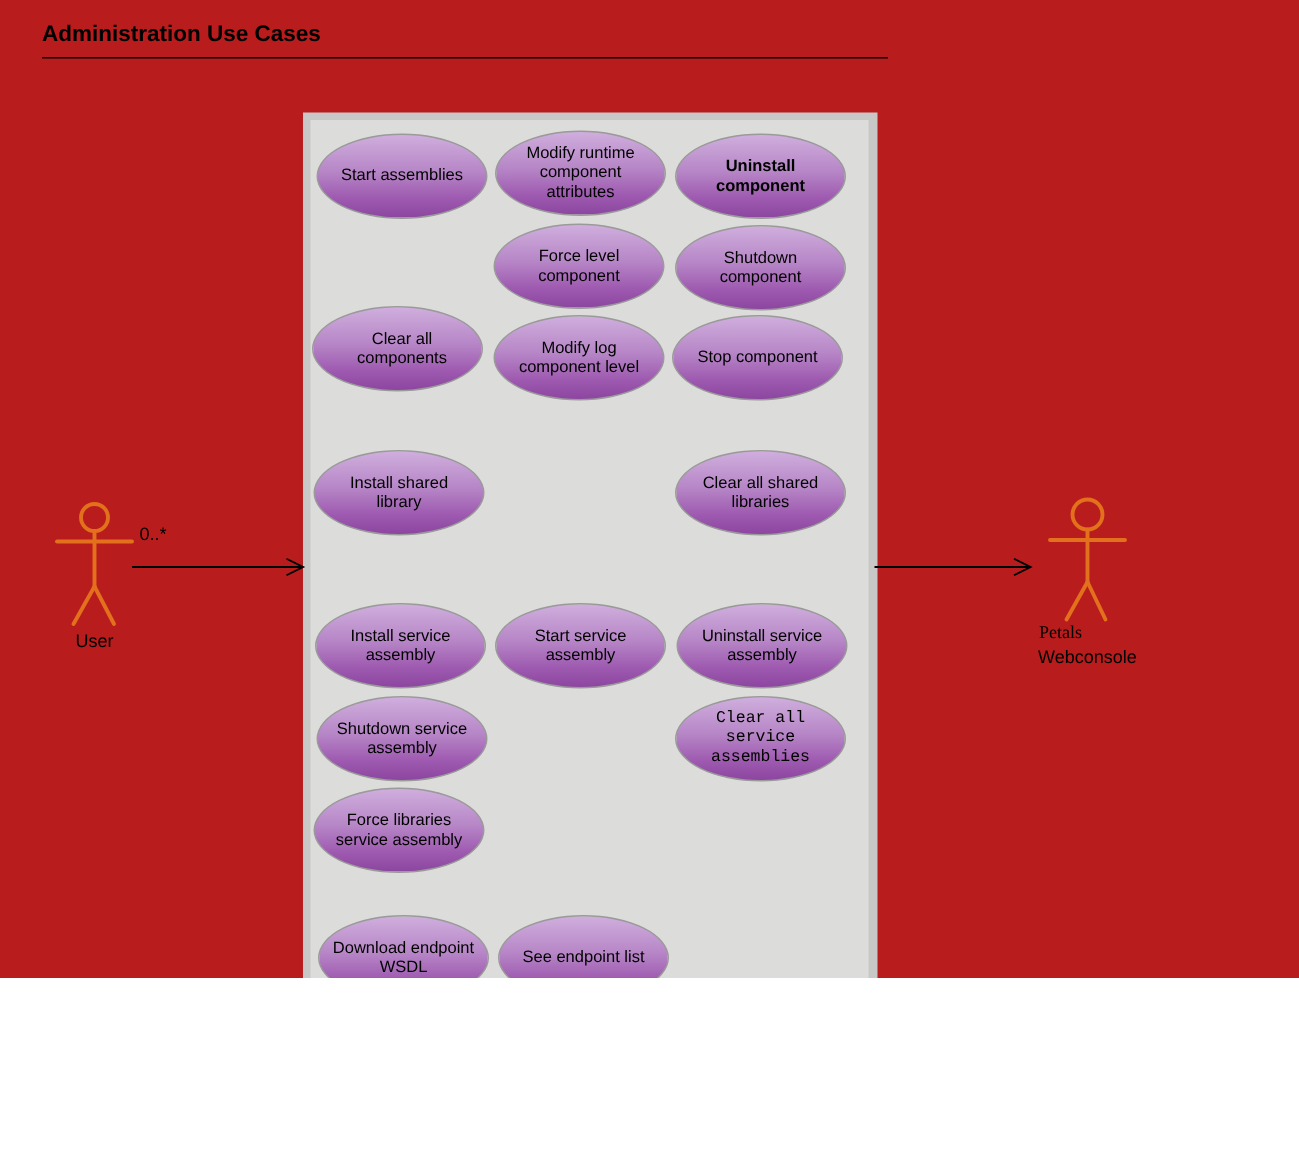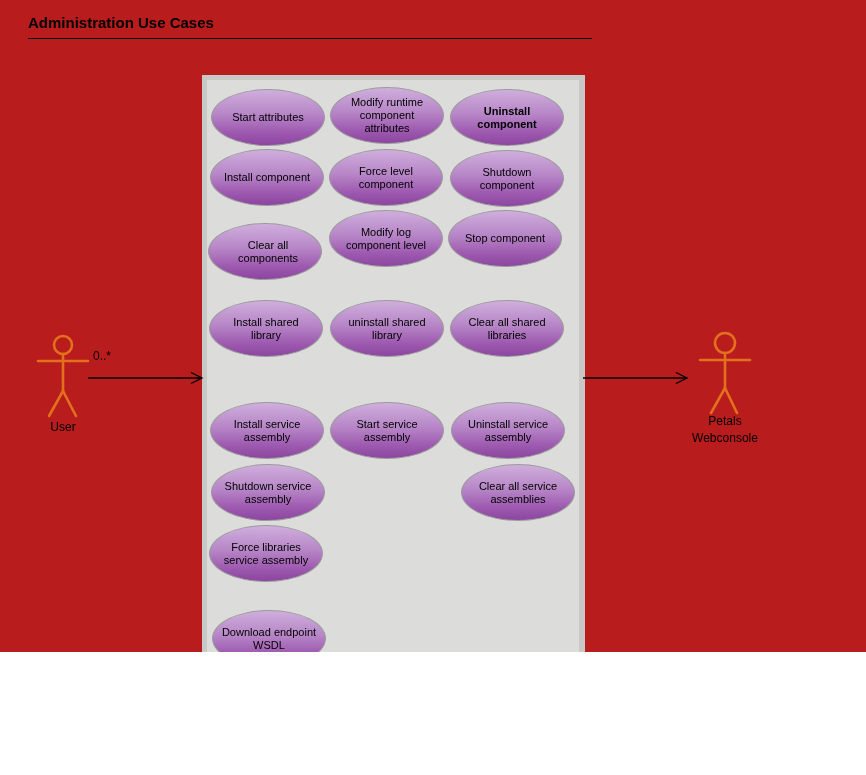--- a/index.html
+++ b/index.html
@@ -72,46 +72,45 @@
 <body>
 
 <div id="canvas">
 
   <div class="title">Administration Use Cases</div>
 
   <div class="boundary">
     <div class="boundary-inner"></div>
   </div>
 
-  <div class="uc" style="left:211px;top:89px;">Start attributes</div>
+  <div class="uc" style="left:211px;top:89px;">Start assemblies</div>
   <div class="uc" style="left:330px;top:87px;">Modify runtime component attributes</div>
   <div class="uc" style="left:450px;top:89px;font-weight:bold;">Uninstall component</div>
 
-  <div class="uc" style="left:210px;top:149px;">Install component</div>
   <div class="uc" style="left:329px;top:149px;">Force level component</div>
   <div class="uc" style="left:450px;top:150px;">Shutdown component</div>
 
-  <div class="uc" style="left:208px;top:223px;padding-left:13px;">Clear all components</div>
+  <div class="uc" style="left:208px;top:204px;padding-left:13px;">Clear all components</div>
   <div class="uc" style="left:329px;top:210px;">Modify log component level</div>
   <div class="uc" style="left:209px;top:300px;">Install shared library</div>
 
   <div class="uc" style="left:448px;top:210px;">Stop component</div>
-  <div class="uc" style="left:330px;top:300px;">uninstall shared library</div>
   <div class="uc" style="left:450px;top:300px;">Clear all shared libraries</div>
 
   <div class="uc" style="left:210px;top:402px;">Install service assembly</div>
   <div class="uc" style="left:330px;top:402px;text-align:center;">Start service assembly</div>
   <div class="uc" style="left:451px;top:402px;">Uninstall service assembly</div>
 
   <div class="uc" style="left:211px;top:464px;">Shutdown service assembly</div>
-  <div class="uc" style="left:461px;top:464px;">Clear all service assemblies</div>
+  <div class="uc" style="left:450px;top:464px;font-family:Liberation Mono, monospace;">Clear all service assemblies</div>
 
   <div class="uc" style="left:209px;top:525px;">Force libraries service assembly</div>
 
   <div class="uc" style="left:212px;top:610px;">Download endpoint WSDL</div>
+  <div class="uc" style="left:332px;top:610px;">See endpoint list</div>
 
   <svg class="overlay" viewBox="0 0 866 775" xmlns="http://www.w3.org/2000/svg">
 
     <g stroke="#e2701c" stroke-width="2.6" fill="none" stroke-linecap="round">
       <circle cx="63" cy="345" r="9"></circle>
       <line x1="63" y1="354" x2="63" y2="391"></line>
       <line x1="38" y1="361" x2="88" y2="361"></line>
       <line x1="63" y1="391" x2="49" y2="416"></line>
       <line x1="63" y1="391" x2="76" y2="416"></line>
     </g>
@@ -130,16 +129,16 @@
     </g>
 
     <g stroke="#000000" stroke-width="1.3" fill="none">
       <line x1="583" y1="378" x2="687" y2="378"></line>
       <polyline points="676,372.5 687,378 676,383.5"></polyline>
     </g>
   </svg>
 
   <div class="actor-label" style="left:3px;top:420px;">User</div>
   <div class="multiplicity">0..*</div>
-  <div class="actor-label" style="left:665px;top:414px;">Petals</div>
+  <div class="actor-label" style="left:647px;top:414px;font-family:Liberation Serif, serif;">Petals</div>
   <div class="actor-label" style="left:665px;top:431px;">Webconsole</div>
 
 </div>
 
 </body></html>

